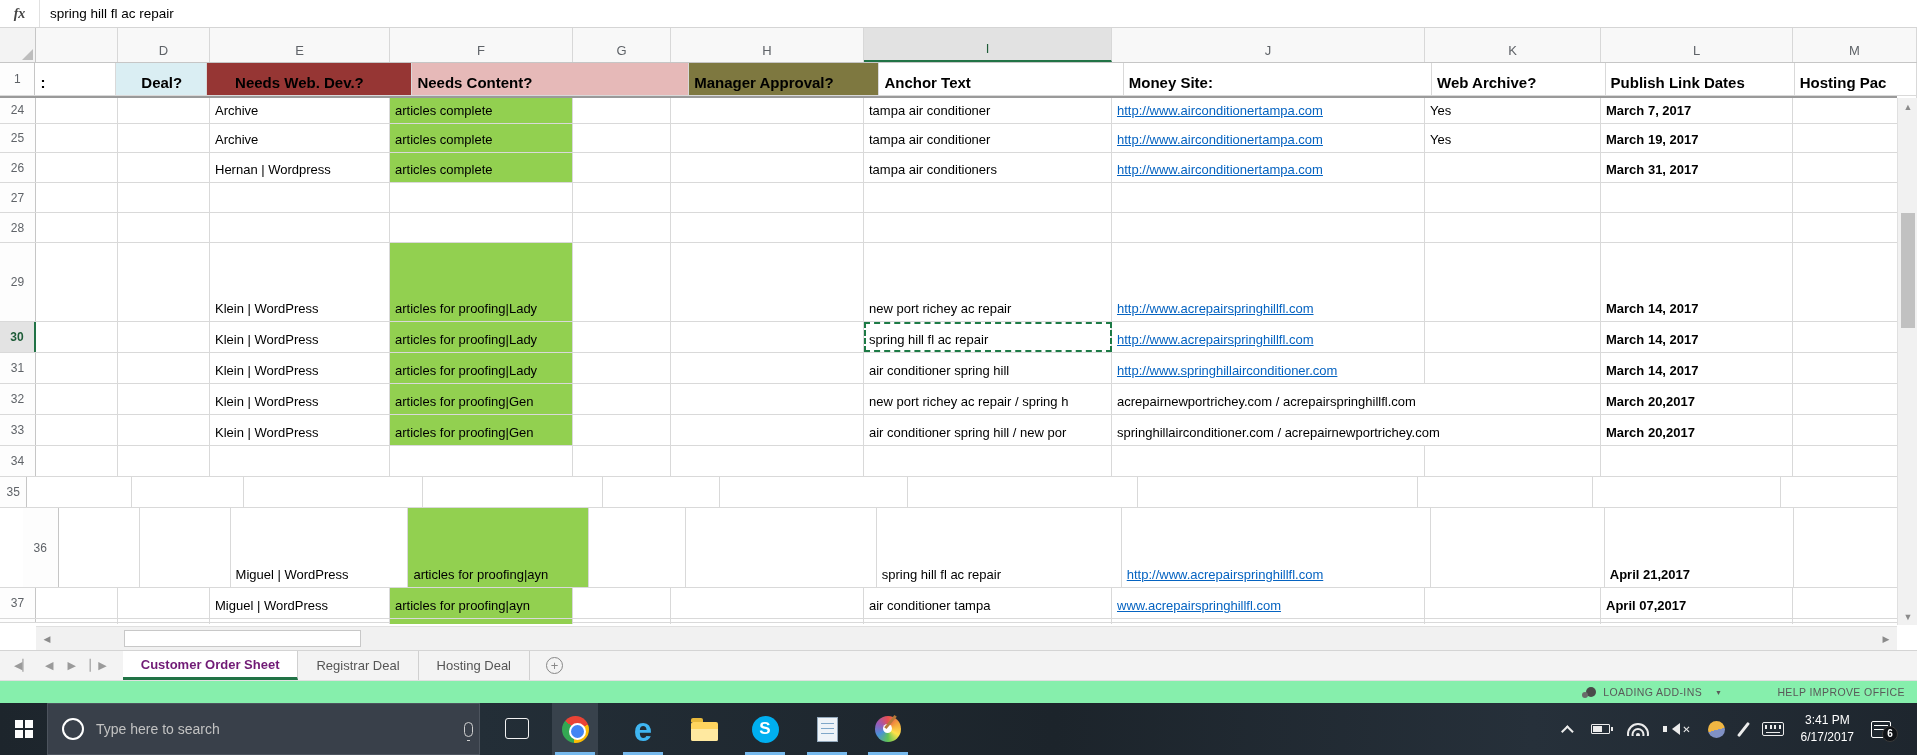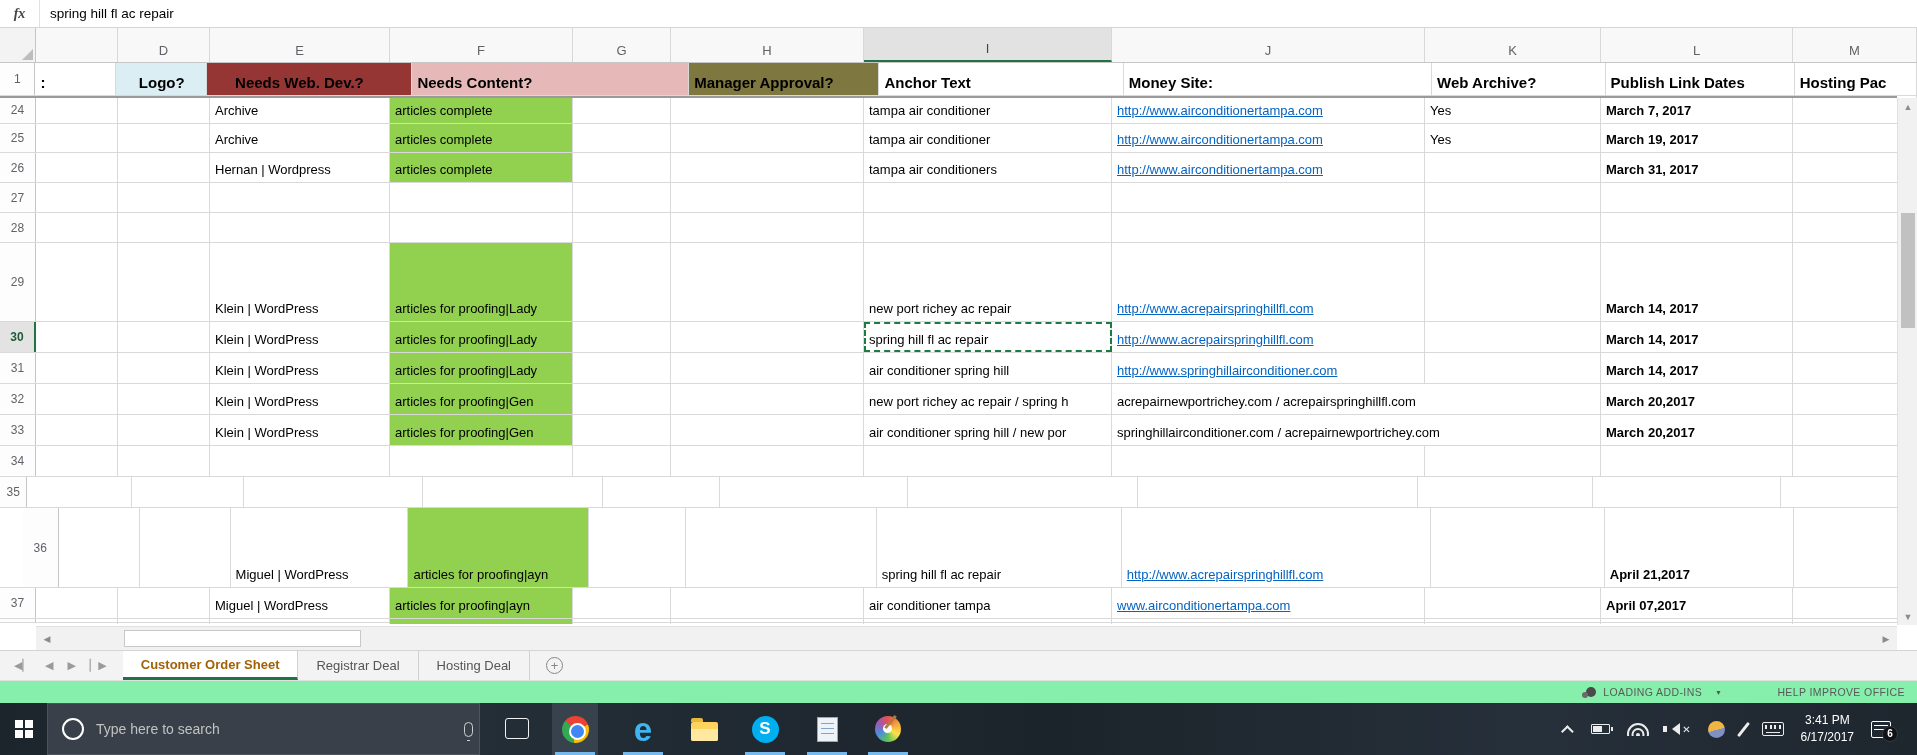--- a/index.html
+++ b/index.html
@@ -58,21 +58,21 @@
   .h-arrow { position:absolute; top:0; width:22px; height:24px; color:#8b8b8b; font-size:9px;
     display:flex; align-items:center; justify-content:center; }
 
   
   #tab-bar { position:absolute; left:0; top:650px; width:1917px; height:30px; background:#f3f3f3;
     border-top:1px solid #d4d4d4; display:flex; align-items:stretch; }
   #tab-nav { display:flex; align-items:center; gap:14px; padding:0 16px 0 14px; color:#9a9a9a; font-size:11px; }
   .tab { display:flex; align-items:center; padding:0 18px; font-size:13px; color:#555;
     border-right:1px solid #d0d0d0; }
   .tab:first-of-type { border-left:1px solid #d0d0d0; }
-  .tab.active { background:#fff; color:#a16207; font-weight:bold; border-bottom:3px solid #217346; }
+  .tab.active { background:#fff; color:#701a75; font-weight:bold; border-bottom:3px solid #217346; }
   #add-sheet { display:flex; align-items:center; margin-left:16px; }
   #add-sheet .plus { width:17px; height:17px; border:1px solid #878787; border-radius:50%; color:#878787;
     font-size:13px; line-height:15px; text-align:center; }
 
   
   #status-bar { position:absolute; left:0; top:680px; width:1917px; height:23px; background:#86efac;
     border-top:1px solid #e0e0e0; display:flex; align-items:center; justify-content:flex-end;
     font-size:10.5px; color:#595959; letter-spacing:0.4px; }
   #loading-group { display:flex; align-items:center; gap:7px; margin-right:55px; }
   .blob { width:10px; height:10px; background:#4a4a4a; border-radius:50%; position:relative; }
@@ -177,21 +177,21 @@
       <div class="letter-cell" style="width: 313px;">J</div>
       <div class="letter-cell" style="width: 176px;">K</div>
       <div class="letter-cell" style="width: 192px;">L</div>
       <div class="letter-cell" style="width: 124px;">M</div>
     </div>
 
   <div id="grid">
       <div class="row hrow" style="height: 33px;">
         <div class="rownum">1</div>
         <div class="cell" style="width: 82px;">:</div>
-        <div class="cell bg-blue" style="width: 92px;">Logo?</div>
+        <div class="cell bg-blue" style="width: 92px;">Deal?</div>
         <div class="cell bg-darkred" style="width: 208px; padding-left: 28px;">Needs Web. Dev.?</div>
         <div class="cell bg-pink" style="width: 281px;">Needs Content?</div>
         <div class="cell bg-olive" style="width: 193px;">Manager Approval?</div>
         <div class="cell" style="width: 248px;">Anchor Text</div>
         <div class="cell" style="width: 313px;">Money Site:</div>
         <div class="cell" style="width: 176px;">Web Archive?</div>
         <div class="cell" style="width: 192px;">Publish Link Dates</div>
         <div class="cell" style="width: 124px;">Hosting Pac</div>
       </div>
       <div class="row" style="height: 28px;">
@@ -376,21 +376,21 @@
       </div>
       <div class="row" style="height: 31px;">
         <div class="rownum">37</div>
         <div class="cell" style="width: 82px;"></div>
         <div class="cell" style="width: 92px;"></div>
         <div class="cell" style="width: 180px;">Miguel | WordPress</div>
         <div class="cell green" style="width: 183px;">articles for proofing|ayn</div>
         <div class="cell" style="width: 98px;"></div>
         <div class="cell" style="width: 193px;"></div>
         <div class="cell" style="width: 248px;">air conditioner tampa</div>
-        <div class="cell link" style="width: 313px;">www.airconditionertampa.com</div>
+        <div class="cell link" style="width: 313px;">www.acrepairspringhillfl.com</div>
         <div class="cell" style="width: 176px;"></div>
         <div class="cell bold" style="width: 192px;">April 07,2017</div>
         <div class="cell" style="width: 124px;"></div>
       </div>
       <div class="row" style="height: 4px;">
         <div class="rownum"></div>
         <div class="cell" style="width: 82px;"></div>
         <div class="cell" style="width: 92px;"></div>
         <div class="cell" style="width: 180px;"></div>
         <div class="cell green" style="width: 183px;"></div>

